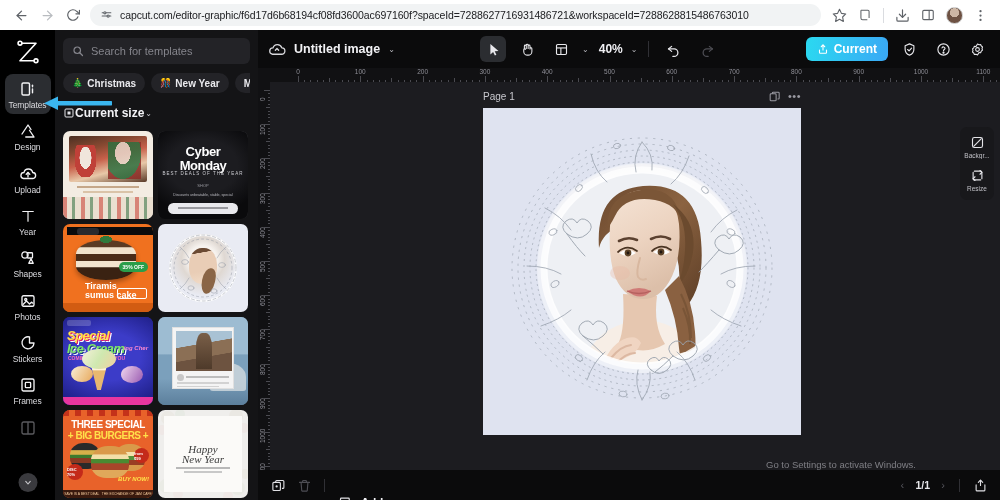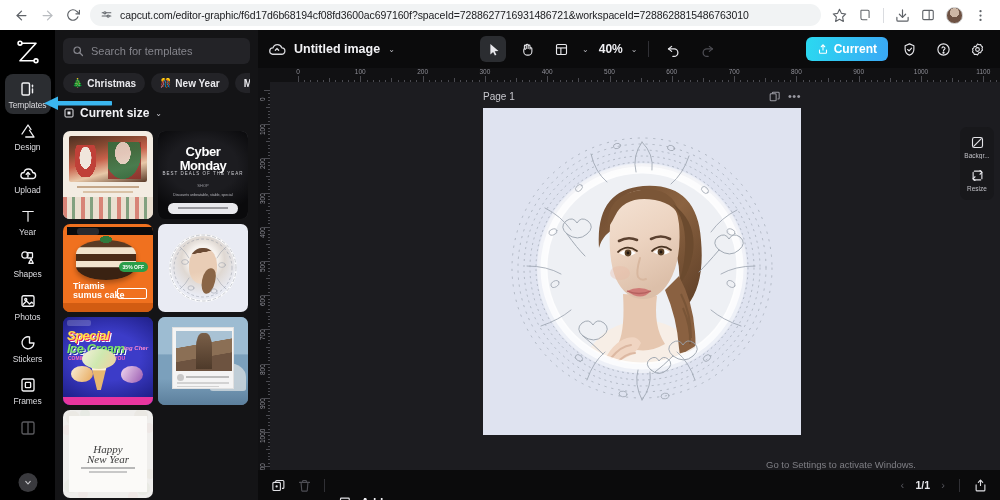--- a/index.html
+++ b/index.html
@@ -80,21 +80,21 @@
   .search-ico { width:12px; height:12px; color:#85858c; flex:0 0 auto; }
   .search-ph { font-size:11px; color:#85858c; }
   .chips { display:flex; gap:6px; margin-top:9px; height:20px; overflow:hidden; }
   .chip {
     background:#232327; border-radius:10px; height:20px; padding:0 9px;
     display:flex; align-items:center; gap:4px; font-size:10px; color:#eaeaee;
     white-space:nowrap; flex:0 0 auto; font-weight:bold;
   }
   .chip .em { font-size:9px; }
   .cursize {
-    display:flex; align-items:center; gap:5px; margin-top:11px; height:18px;
+    display:flex; align-items:center; margin-top:11px; height:18px;
   }
   .cursize-ico { width:12px; height:12px; color:#e6e6ea; }
   .cursize-lbl { font-size:12px; font-weight:bold; color:#f2f2f5; }
   .cursize-ch { font-size:8px; color:#c9c9cf; margin-left:1px; }
 
   .grid {
     margin-top:9px; display:grid; grid-template-columns:90px 90px; gap:5px;
   }
   .thumb {
     width:90px; height:88px; border-radius:7px; overflow:hidden; position:relative;
@@ -145,21 +145,21 @@
   .t3 .logo3 { width:22px; height:7px; background:#2a2a2e; border-radius:3px; }
   .t3 .cake {
     position:absolute; left:13px; top:16px; width:60px; height:40px; border-radius:50%/34%;
     background:linear-gradient(180deg,#5a3b24 0 18%,#f0e2cc 19% 34%,#4a2c18 35% 52%,#f2e4ce 53% 68%,#3a2212 69% 100%);
     box-shadow:0 3px 5px rgba(0,0,0,.3);
   }
   .t3 .cake::after{content:"";position:absolute;left:36%;top:-5px;width:16px;height:9px;
     background:radial-gradient(ellipse,#2f7a3c 0 55%,transparent 56%);}
   .t3 .badge { position:absolute; right:5px; top:38px; background:#2a9d4a; color:#fff;
     font-size:5px; font-weight:bold; padding:2px 4px; border-radius:7px; }
-  .t3 .name { position:absolute; left:10px; bottom:12px; color:#fff; font-weight:bold;
+  .t3 .name { position:absolute; left:22px; bottom:12px; color:#fff; font-weight:bold;
     font-size:9px; line-height:1.0; }
   .t3 .btn3 { position:absolute; right:6px; bottom:13px; width:30px; height:11px;
     border:1px solid #fff; border-radius:2px; }
   .t3 .foot { position:absolute; left:0; right:0; bottom:0; height:9px; background:#d25c12; }
 
   
   .t4 { background:#e9ebf3; }
   .t4 .ring { position:absolute; left:11px; top:10px; width:68px; height:68px; border-radius:50%;
     background:radial-gradient(circle at 50% 38%, #f6f2ee 0 26%, #dfd8d2 40%, #e9ebf3 66%);
     box-shadow:inset 0 0 0 2px rgba(255,255,255,.9); }
@@ -638,20 +638,35 @@
         <div class="dome"></div>
         <div class="card6">
           <div class="img6"></div>
           <div class="row6"></div>
           <div class="ln6"></div>
           <div class="ln6b"></div>
           <div class="ln6c"></div>
         </div>
       </div>
 
+      <div class="thumb t7">
+        <div class="stripe"></div>
+        <div class="h1">THREE SPECIAL</div>
+        <div class="h2">+ BIG BURGERS +</div>
+        <div class="bgr1"></div>
+        <div class="bgr3"></div>
+        <div class="bgr2"></div>
+        <div class="pr1">from $99</div>
+        <div class="pr2">DISC 70%</div>
+        <div class="buy">BUY NOW!</div>
+        <div class="foot7">
+          <span>SAVE IS A BEST DEAL</span>
+          <span>THE EXCHANGE OF JAM CAFE</span>
+        </div>
+      </div>
 
       <div class="thumb t8">
         <svg style="position:absolute;inset:0" viewBox="0 0 90 88">
           <g opacity="0.5">
             <circle cx="10" cy="8" r="7" fill="#e8e4dc"></circle>
               <circle cx="22" cy="4" r="5" fill="#dfe6dc"></circle>
             <circle cx="4" cy="20" r="5" fill="#efe2e0"></circle>
               <circle cx="78" cy="6" r="7" fill="#e6e2da"></circle>
             <circle cx="86" cy="18" r="5" fill="#ece0de"></circle>
               <circle cx="8" cy="76" r="7" fill="#e6e8de"></circle>

